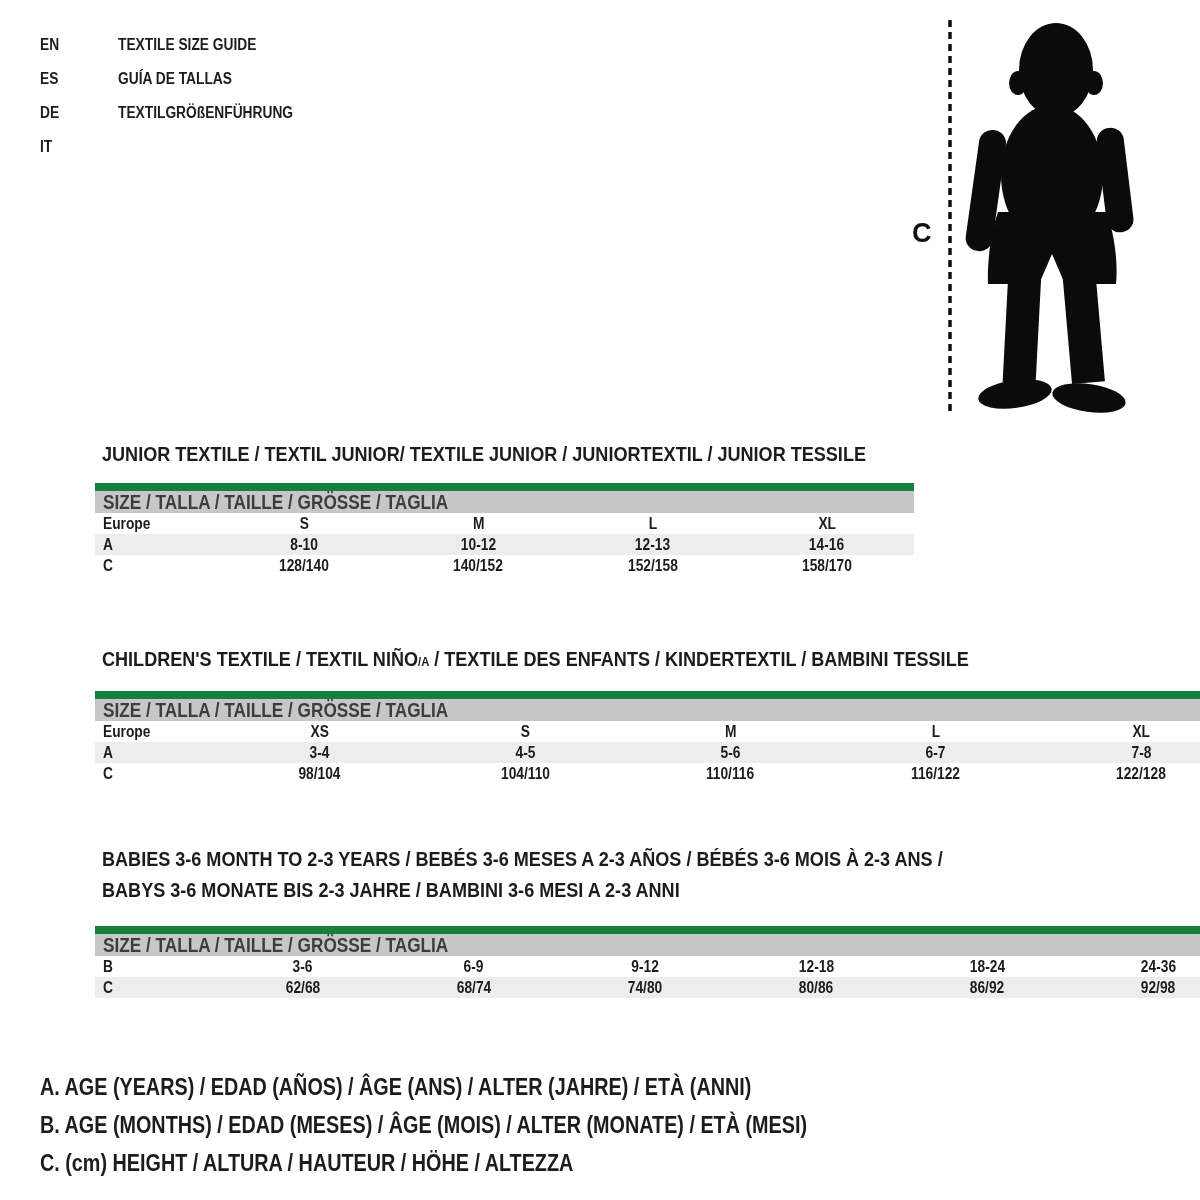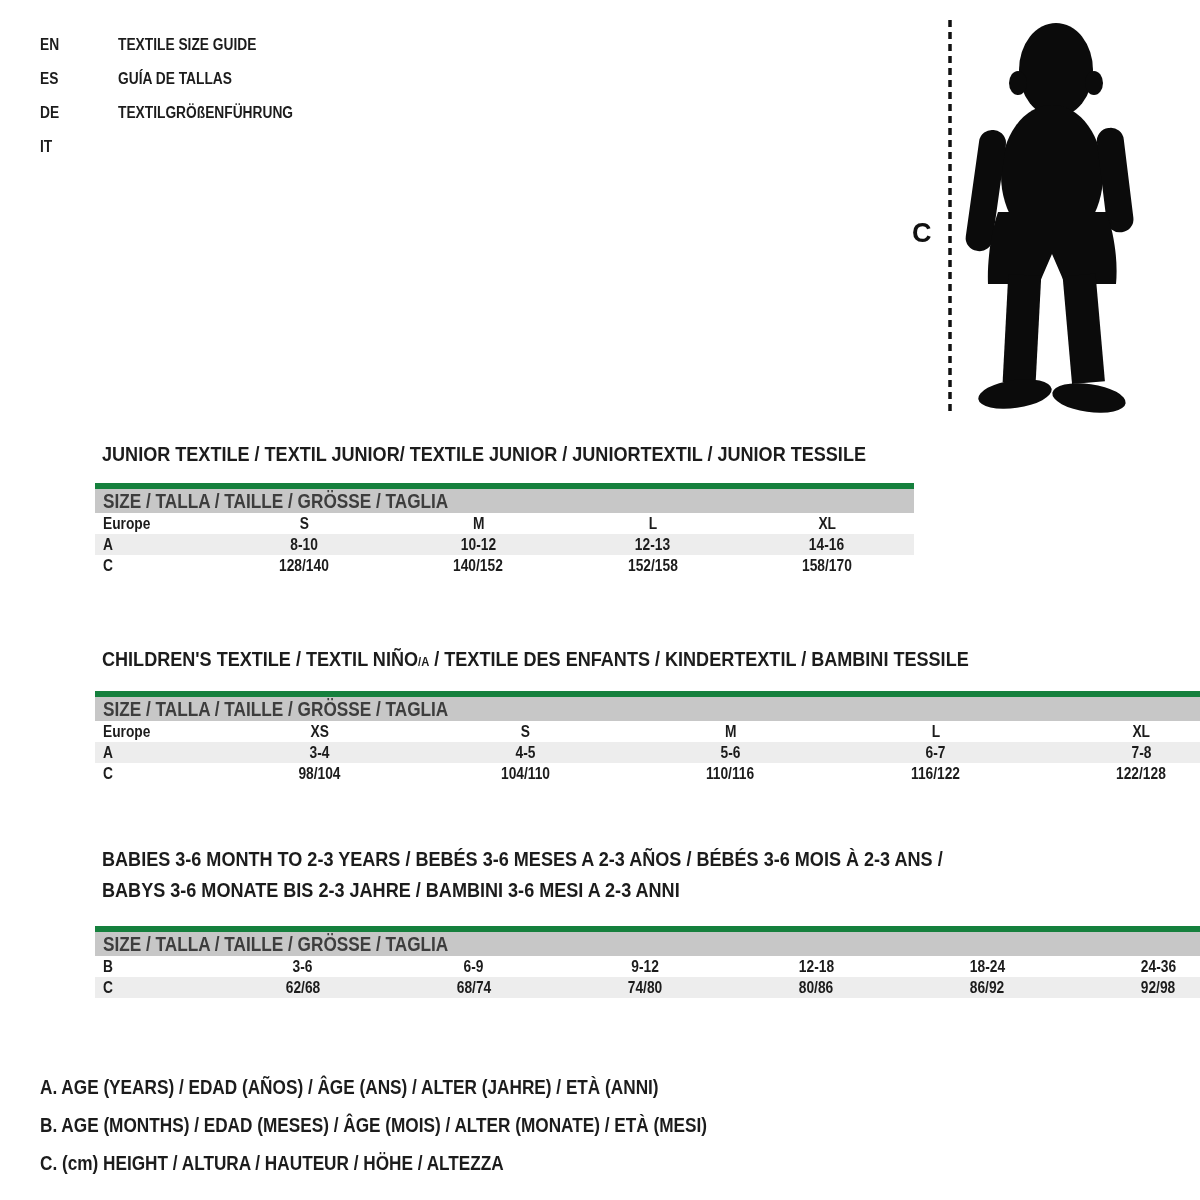--- a/index.html
+++ b/index.html
@@ -23,34 +23,34 @@
   
   .section { position:absolute; left:50px;margin-left:45px; }
   #junior   { top:438px; width:819px; }
   #children { top:643px; width:1149px; }
   #babies   { top:843px; width:1149px; }
   .section-title { padding-left:7px; font-size:21px; line-height:31px;
                    margin-bottom:14px; font-weight:bold; }
   #babies .section-title { margin-bottom:21px; }
   .subsmall { font-size:13px; }
 
-  .size-bar { height:30px; background:#c7c7c7; border-top:6px solid #15803d;
+  .size-bar { height:30px; background:#c7c7c7; border-top:8px solid #15803d;
               box-sizing:border-box; display:flex; align-items:center;
               padding-left:8px; font-size:20px; color:#3d3d3d; font-weight:bold; }
 
   table.size-table { width:100%; border-collapse:collapse; table-layout:fixed; }
   .size-table td { height:21px; font-size:16px; font-weight:bold;
                    text-align:center; padding:0; vertical-align:middle; }
   .size-table td.lbl { text-align:left; padding-left:8px; }
   col.col-label { width:122px; }
   tr.stripe { background:#ededed; }
 
   
   #legend { position:absolute; left:40px; top:1068px; }
-  .legend-line { font-size:20px; line-height:38px; font-weight:bold; }
+  .legend-line { font-size:23px; line-height:38px; font-weight:bold; }
 </style>
 </head>
 <body>
 
 <div id="canvas">
 
   <div class="lang-block">
     <div class="lang-row">
       <span class="lang-code"><span class="ct">EN</span></span>
       <span class="lang-label"><span class="ct">TEXTILE SIZE GUIDE</span></span>

